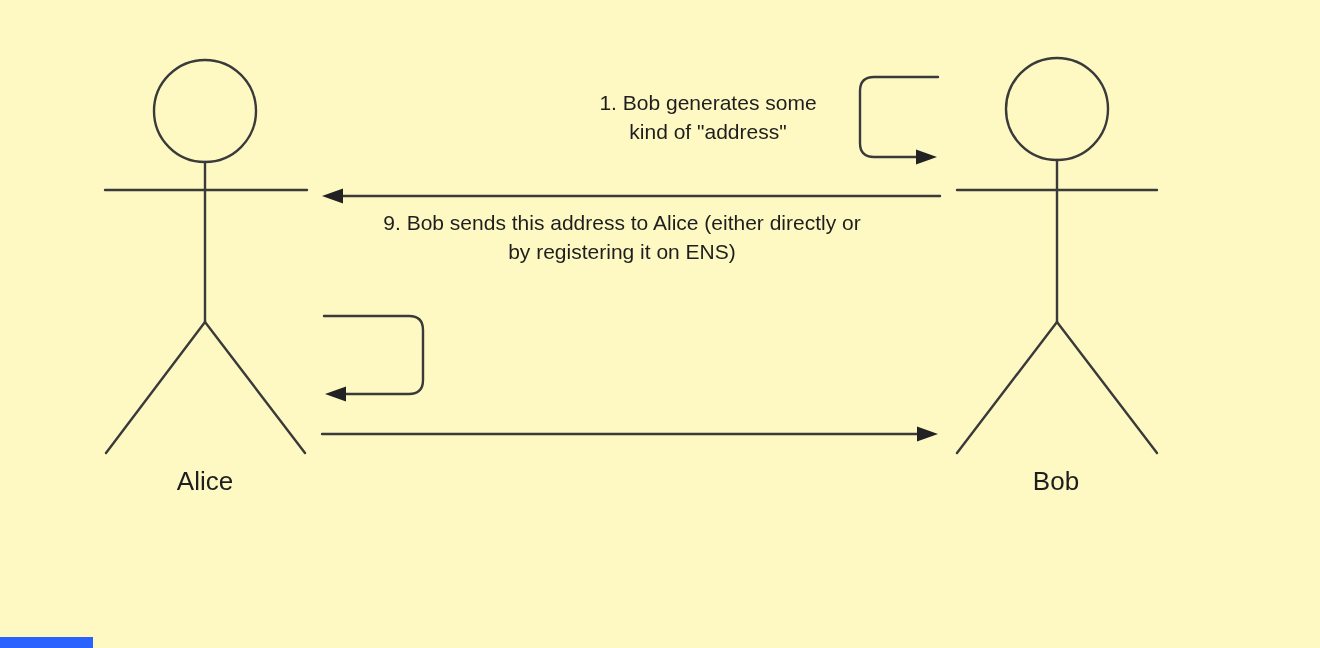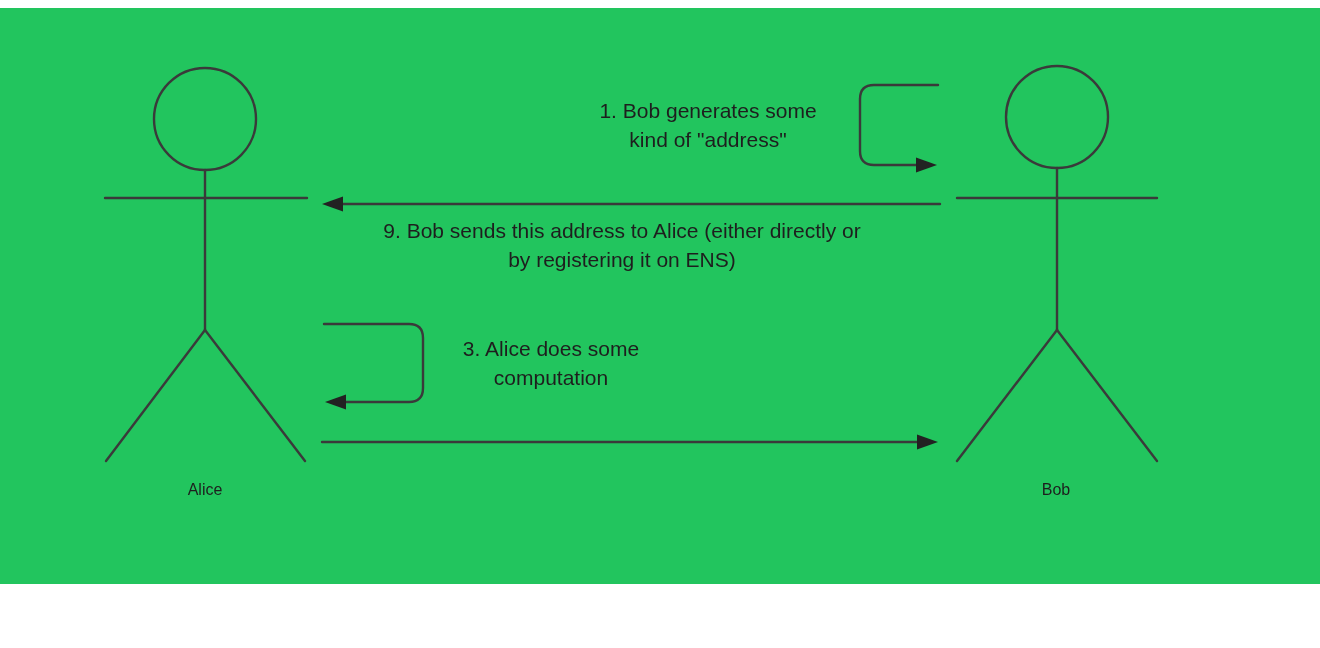--- a/index.html
+++ b/index.html
@@ -3,43 +3,42 @@
 <meta charset="utf-8">
 <style>
   html, body {
     margin: 0;
     padding: 0;
     background: #ffffff;
   }
   .canvas {
     position: relative;
     width: 1320px;
-    height: 576px;
-    background: #22c55e;
+    height: 648px;
+    background: #fef9c3;
     overflow: hidden;
     font-family: "Liberation Sans", sans-serif;
-    margin-top: 8px;
   }
   .canvas svg {
     position: absolute;
     inset: 0;
   }
   .lbl {
     position: absolute;
     transform: translateX(-50%);
     white-space: pre-line;
     text-align: center;
     font-size: 21px;
     line-height: 29px;
     color: #1e1e1e;
   }
   .actor-lbl {
     position: absolute;
     transform: translateX(-50%);
-    font-size: 16px;
+    font-size: 26px;
     line-height: 29px;
     color: #1e1e1e;
     white-space: nowrap;
   }
 </style>
 </head>
 <body>
 
 <div class="canvas">
 
@@ -83,22 +82,20 @@
 
     <rect x="0" y="637" width="93" height="11" fill="#2962ff"></rect>
   </svg>
 
   <div class="lbl" style="left:708px; top:88px;">1. Bob generates some
 kind of "address"</div>
 
   <div class="lbl" style="left:622px; top:208px;">9. Bob sends this address to Alice (either directly or
 by registering it on ENS)</div>
 
-  <div class="lbl" style="left:551px; top:326px;">3. Alice does some
-computation</div>
 
 
 
   <div class="actor-lbl" style="left:205px; top:467px;">Alice</div>
 
   <div class="actor-lbl" style="left:1056px; top:467px;">Bob</div>
 
 </div>
 
 </body></html>

